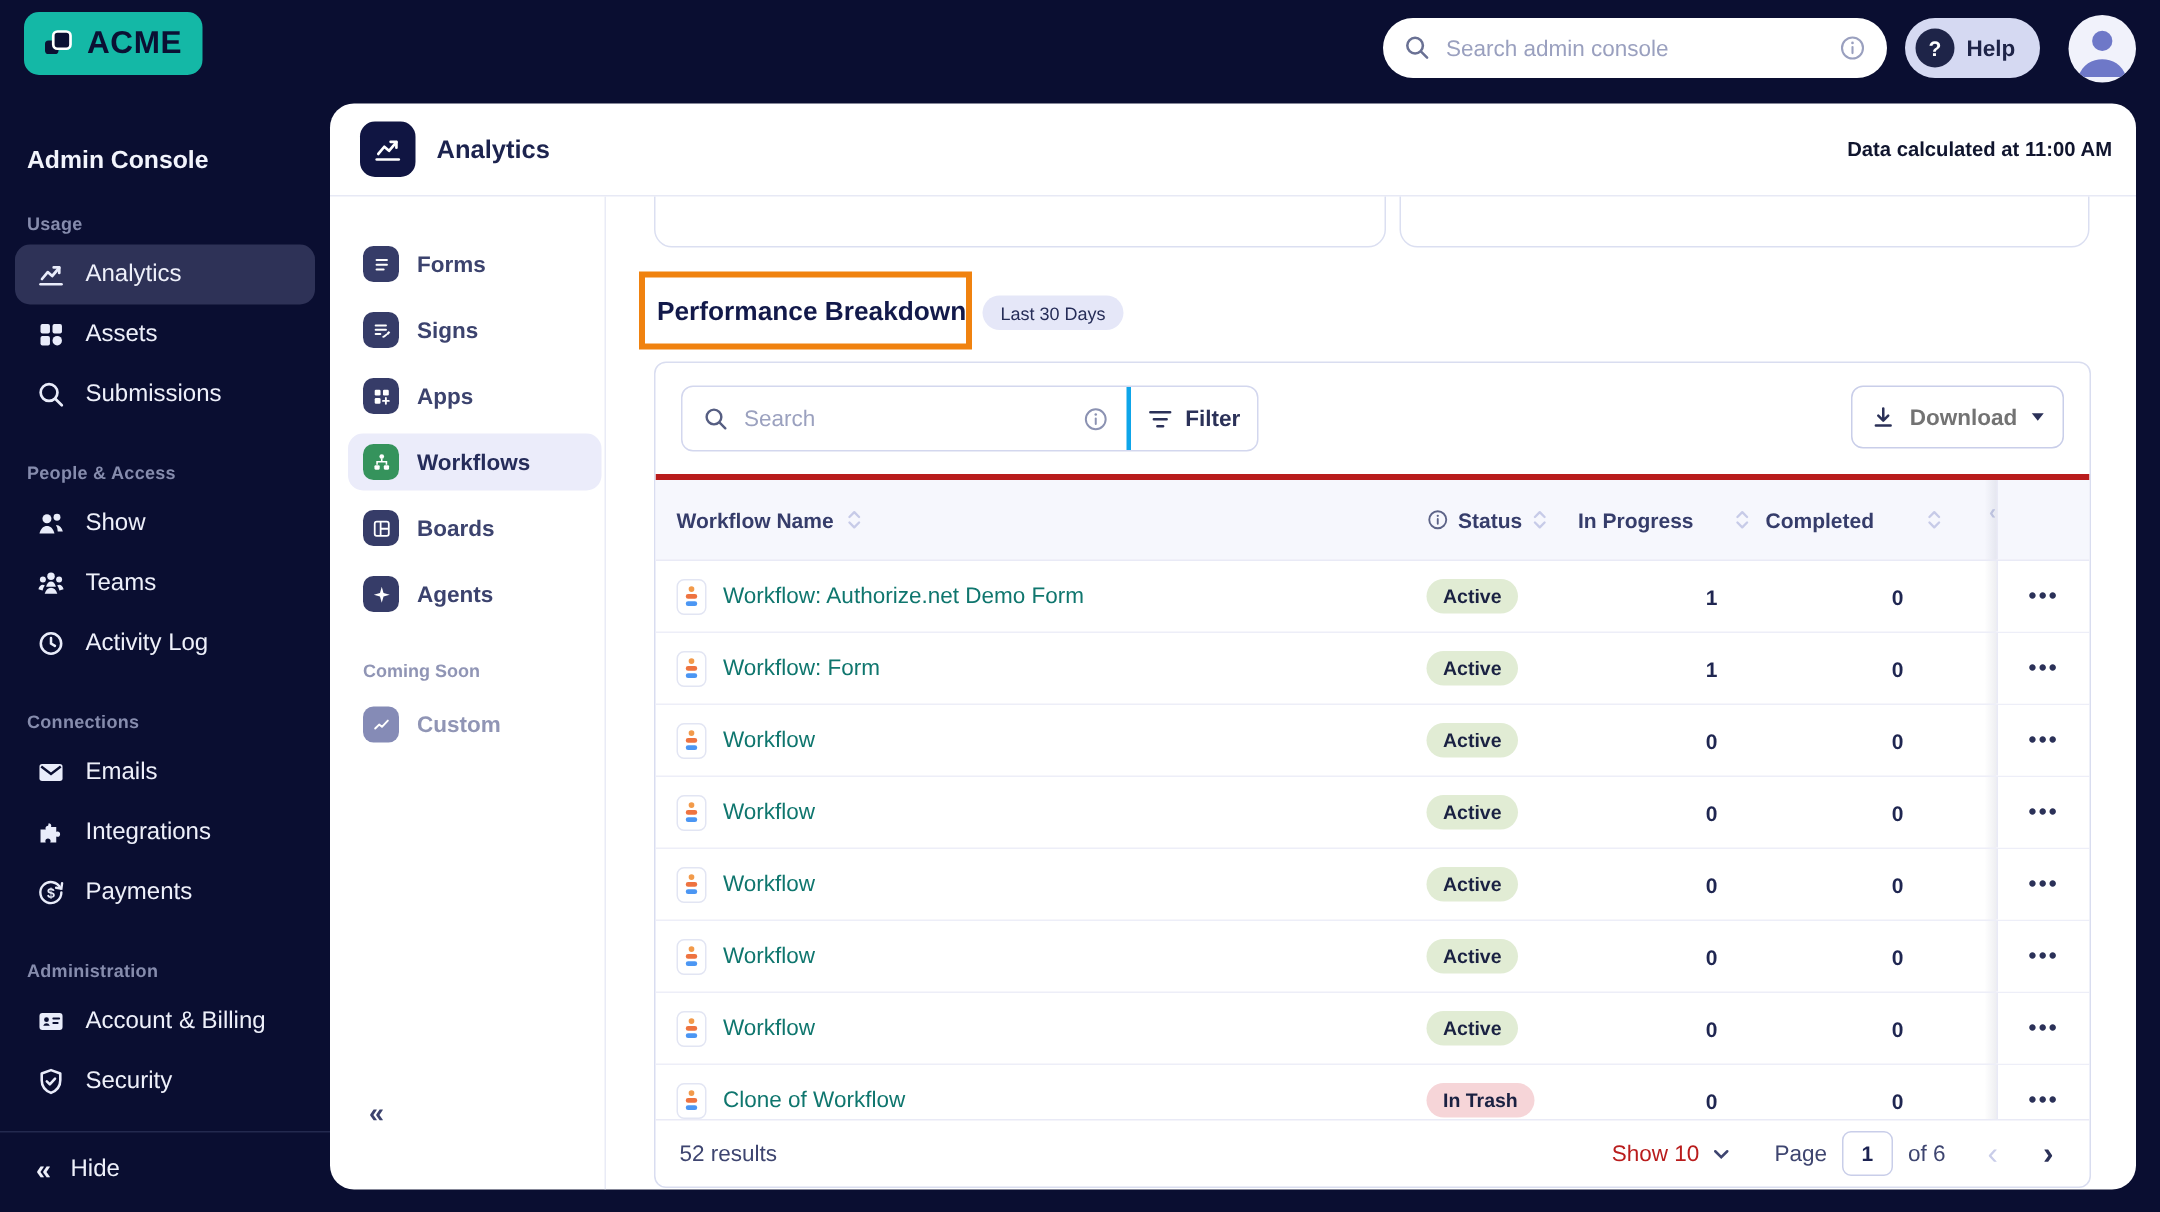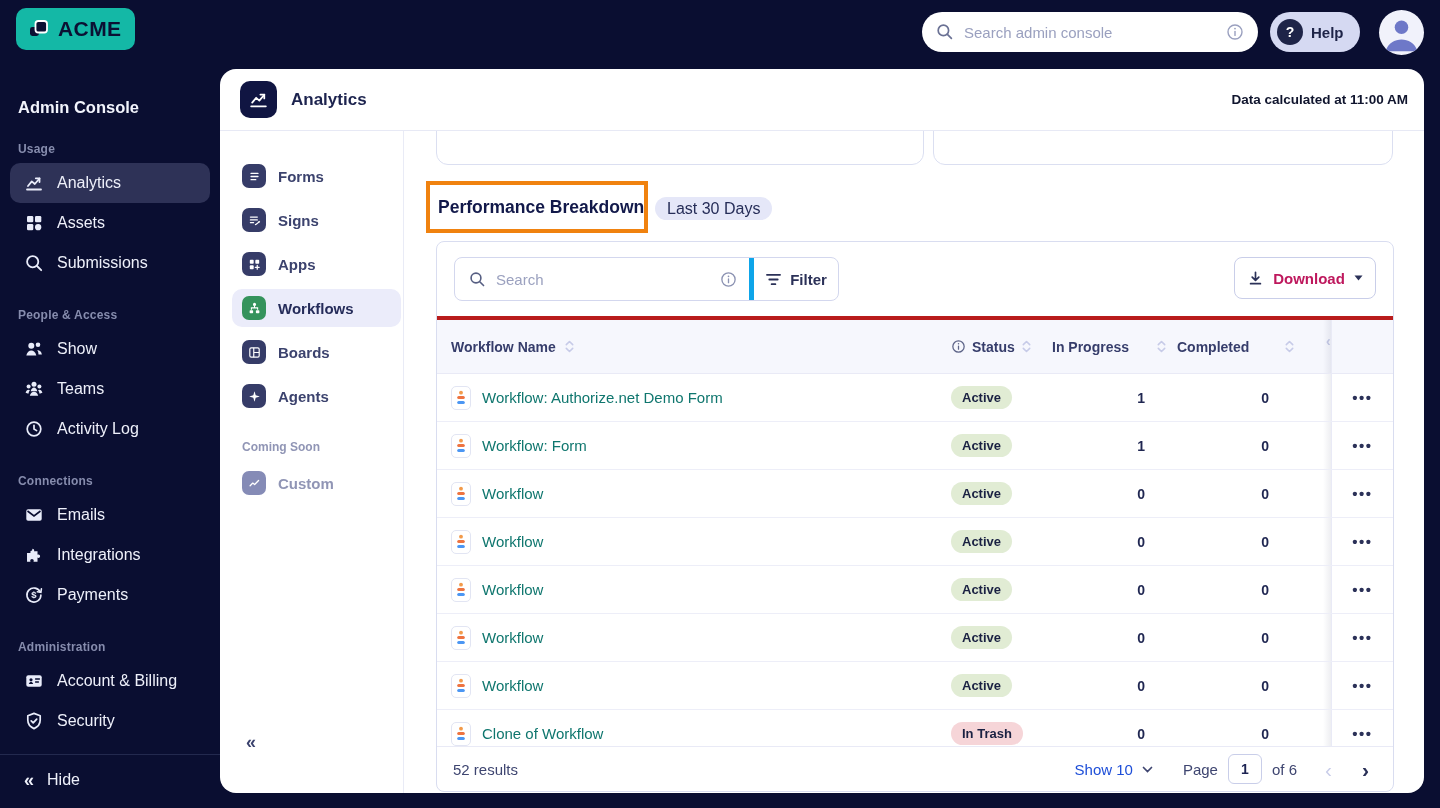--- a/index.html
+++ b/index.html
@@ -72,37 +72,37 @@
 
   
   .content { position:absolute; left:185px; top:62px; right:0; bottom:0; overflow:hidden; }
   .partial-card { position:absolute; top:-41px; height:75px; border:1px solid #dbdff1; border-radius:12px; }
   .pc1 { left:31px; width:488px; }
   .pc2 { left:528px; width:460px; }
   .highlight-box { position:absolute; left:21px; top:50px; width:222px; height:52px;
                    border:4px solid #f0820f; display:flex; align-items:center; padding-left:8px; }
   .section-heading { font-size:17.5px; font-weight:800; color:#12194a; white-space:nowrap; }
   .range-badge { position:absolute; left:250px; top:66px; height:23px; border-radius:12px; background:#e5e7f8;
-                 color:#262d58; font-size:16px; font-weight:500; display:flex; align-items:center; padding:0 12px; }
+                 color:#262d58; font-size:12px; font-weight:500; display:flex; align-items:center; padding:0 12px; }
 
   
   .table-card { position:absolute; left:31px; top:110px; width:958px; height:551px; border:1px solid #d9ddf0;
                 border-radius:8px; background:#fff; overflow:hidden; display:flex; flex-direction:column; }
   .toolbar { height:74px; flex:none; position:relative; padding:15px 16px 0 17px; }
   .search-filter { width:385px; height:44px; border:1px solid #d3d7ee; border-radius:8px; display:flex; }
   .sf-search { flex:1; display:flex; align-items:center; gap:10px; padding:0 12px 0 14px;
-               border-right:5px solid #0ea5e9; }
+               border-right:3px solid #0ea5e9; }
   .sf-search input { flex:1; border:none; outline:none; font-family:"Liberation Sans",sans-serif;
                      font-size:15px; color:#1c2352; min-width:0; }
   .sf-search input::placeholder { color:#9ba1bf; }
   .sf-filter { width:84px; display:flex; align-items:center; justify-content:center; gap:8px; font-size:15px;
                font-weight:700; color:#2b3158; cursor:pointer; background:none; border:none; }
   .download-btn { position:absolute; right:17px; top:15px; width:142px; height:42px; border:1px solid #c9cee9;
                   border-radius:8px; display:flex; align-items:center; justify-content:center; gap:9px;
-                  font-size:15px; font-weight:700; color:#be185d; background:#fff; cursor:pointer; }
+                  font-size:15px; font-weight:700; color:#737373; background:#fff; cursor:pointer; }
   .grid-cols { display:grid; grid-template-columns:500px 115px 125px 128px 1fr 62px; align-items:center; }
   .thead { height:58px; background:#f6f7fd; border-top:4px solid #b91c1c; border-bottom:1px solid #e9eaf6;
            flex:none; font-size:14px; font-weight:700; color:#363d6b; }
   .th-name { padding-left:14px; display:flex; gap:8px; align-items:center; cursor:pointer; }
   .th-status { display:flex; gap:6px; align-items:center; padding-left:14px; cursor:pointer; }
   .th-num { display:flex; gap:6px; align-items:center; justify-content:space-between; padding-right:10px; cursor:pointer; }
   .th-spacer { position:relative; height:100%; }
   .partial-chevron { position:absolute; right:0; top:14px; width:5px; overflow:hidden; color:#c5cae6;
                      font-size:14px; font-weight:700; line-height:1; }
   .th-actions, .cell-actions { border-left:1px solid #e9eaf6; height:100%; position:relative; }
@@ -122,21 +122,21 @@
   .cell-num { text-align:right; padding-right:32px; font-size:14px; font-weight:700; color:#1f2651; }
   .cell-num.completed { padding-right:36px; }
   .cell-actions { display:flex; align-items:center; justify-content:center; background:#fff; }
   .dots-btn { background:none; border:none; font-size:15px; font-weight:800; color:#2b3158;
               letter-spacing:1.5px; cursor:pointer; }
   .tfoot { height:45px; flex:none; border-top:1px solid #e9eaf6; display:flex; align-items:center;
            padding:0 24px 0 16px; font-size:15px; color:#3e4570; }
   .results { font-weight:500; }
   .foot-right { margin-left:auto; display:flex; align-items:center; }
   .show-select { display:flex; align-items:center; gap:9px; font-weight:500; cursor:pointer;
-                 background:none; border:none; font-size:15px; color:#1d4ed8;
+                 background:none; border:none; font-size:15px; color:#b91c1c;
                  font-family:"Liberation Sans",sans-serif; }
   .page-label { margin-left:30px; }
   .page-input { width:34px; height:30px; border:1px solid #c9cee9; border-radius:6px; text-align:center;
                 font-size:14px; font-weight:700; color:#1c2352; margin-left:10px;
                 font-family:"Liberation Sans",sans-serif; }
   .of-label { margin-left:10px; }
   .pg-prev { color:#c9cde9; font-size:21px; margin-left:28px; background:none; border:none; line-height:1; }
   .pg-next { color:#2b3158; font-size:21px; margin-left:30px; font-weight:700; background:none; border:none;
              line-height:1; cursor:pointer; }
 </style>

